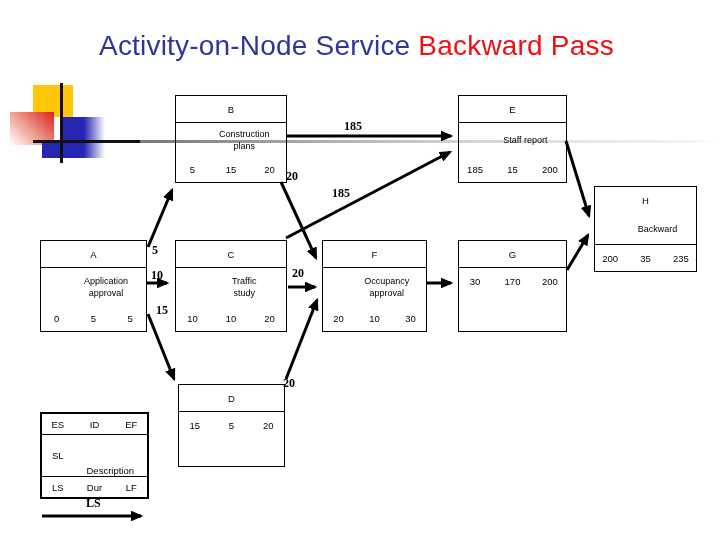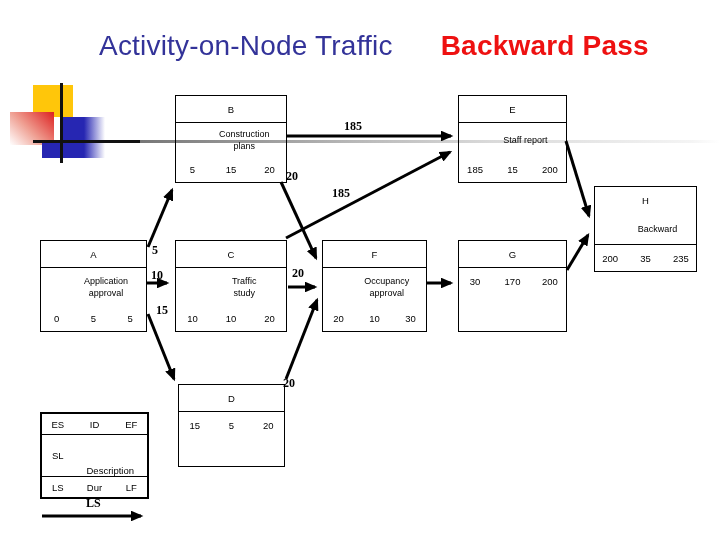--- a/index.html
+++ b/index.html
@@ -6,21 +6,21 @@
   #slide{
     position:relative;width:720px;height:540px;background:#ffffff;
     font-family:"Liberation Sans",sans-serif;overflow:hidden;
   }
   
   .title{
     position:absolute;left:99px;top:30px;white-space:pre-wrap;
     font-size:28px;letter-spacing:.2px;line-height:32px;
   }
   .title .prefix{color:#333399;font-weight:400;}
-  .title .highlight{color:#ee1111;font-weight:700;margin-left:40px;}
+  .title .highlight{color:#ee1111;font-weight:400;}
   
   .dec{position:absolute;}
   .dec-yellow{left:33px;top:85px;width:40px;height:32px;background:#ffc60a;}
   .dec-red{left:10px;top:112px;width:44px;height:33px;
     background:linear-gradient(225deg,#dd2020 0%,#ef9f92 55%,#ffffff 100%);}
   .dec-blue-main{left:63px;top:117px;width:42px;height:41px;
     background:linear-gradient(90deg,#2626b2 0%,#2626b2 50%,rgba(38,38,178,0) 100%);}
   .dec-blue-small{left:42px;top:142px;width:22px;height:16px;background:#2626b2;}
   .dec-vline{left:60px;top:83px;width:3px;height:80px;background:#111;}
   .dec-hline-black{left:33px;top:140px;width:107px;height:3px;background:#111;}
@@ -54,21 +54,21 @@
   .elabel{position:absolute;font-family:"Liberation Serif",serif;font-weight:700;
     font-size:12px;color:#000;line-height:12px;}
   
   #edges{position:absolute;left:0;top:0;width:720px;height:540px;pointer-events:none;}
 </style>
 </head>
 <body>
 
 <div id="slide">
 
-  <div class="title"><span class="prefix">Activity-on-Node Traffic </span><span class="highlight">Backward Pass</span></div>
+  <div class="title"><span class="prefix">Activity-on-Node Service </span><span class="highlight">Backward Pass</span></div>
 
   <div class="dec dec-yellow"></div>
   <div class="dec dec-red"></div>
   <div class="dec dec-blue-main"></div>
   <div class="dec dec-blue-small"></div>
   <div class="dec dec-hline-black"></div>
   <div class="dec dec-hline-gray"></div>
   <div class="dec dec-vline"></div>
 
   <svg id="edges" viewBox="0 0 720 540">

